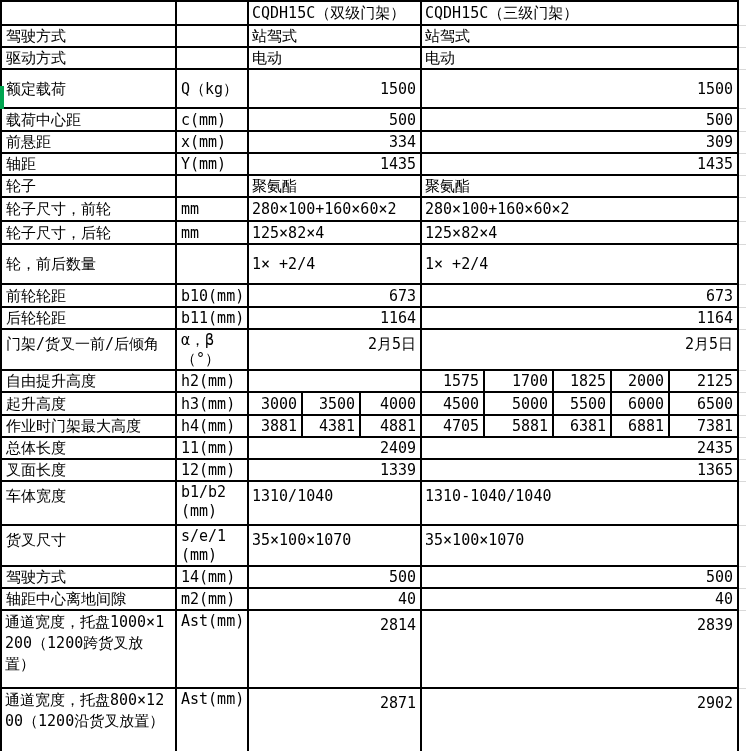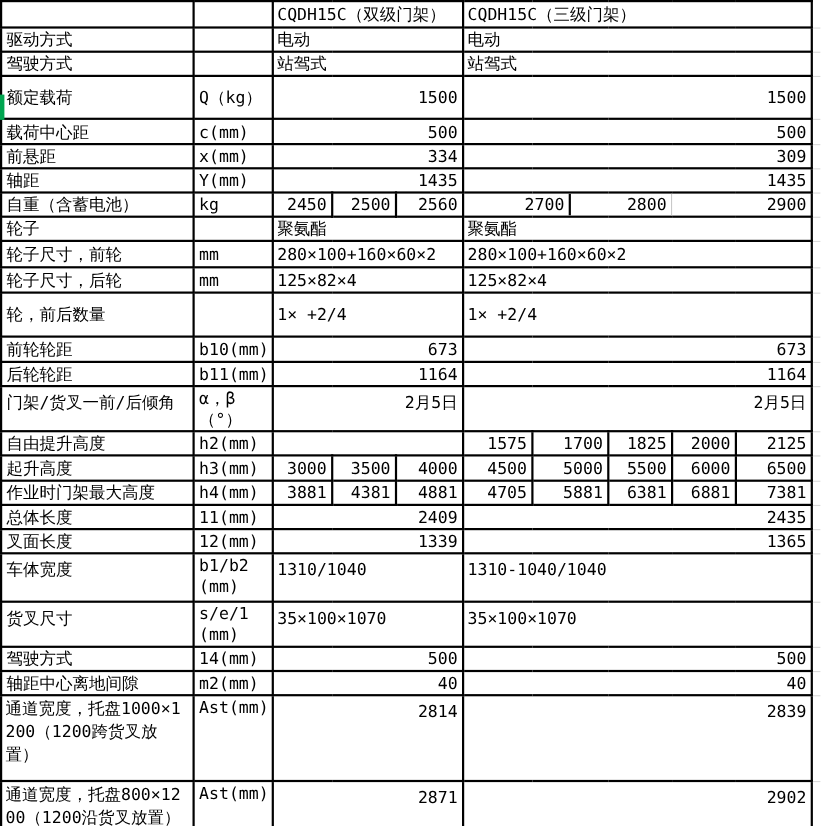--- a/index.html
+++ b/index.html
@@ -46,33 +46,33 @@
 
 <tbody>
         <tr style="height:24px">
   <td></td>
   <td></td>
   <td class="txt" colspan="3">CQDH15C（双级门架）</td>
   <td class="txt" colspan="5">CQDH15C（三级门架）</td>
   <td class="sliver"></td>
 </tr>
 
+<tr style="height:19px">
+  <td>驾驶方式</td>
+  <td></td>
+  <td class="txt" colspan="3">站驾式</td>
+  <td class="txt" colspan="5">站驾式</td>
+  <td class="sliver"></td>
+</tr>
+
 <tr style="height:20px">
   <td>驱动方式</td>
   <td></td>
   <td class="txt" colspan="3">电动</td>
   <td class="txt" colspan="5">电动</td>
-  <td class="sliver"></td>
-</tr>
-
-<tr style="height:19px">
-  <td>驾驶方式</td>
-  <td></td>
-  <td class="txt" colspan="3">站驾式</td>
-  <td class="txt" colspan="5">站驾式</td>
   <td class="sliver"></td>
 </tr>
 
 <tr style="height:39px">
   <td>额定载荷</td>
   <td>Q（kg）</td>
   <td class="num" colspan="3">1500</td>
   <td class="num" colspan="5">1500</td>
   <td class="sliver"></td>
 </tr>
@@ -94,35 +94,20 @@
 </tr>
 
 <tr style="height:21px">
   <td>轴距</td>
   <td>Y(mm)</td>
   <td class="num" colspan="3">1435</td>
   <td class="num" colspan="5">1435</td>
   <td class="sliver"></td>
 </tr>
 
-<tr style="height:22px">
-  <td>自重（含蓄电池）</td>
-  <td>kg</td>
-  <td class="num">2450</td>
-  <td class="num">2500</td>
-  <td class="num">2560</td>
-  <td class="nopad" colspan="5">
-    <div class="flex3">
-      <span class="s1">2700</span>
-      <span class="s2">2800</span>
-      <span class="s3">2900</span>
-    </div>
-  </td>
-  <td class="sliver"></td>
-</tr>
 
 <tr style="height:22px">
   <td>轮子</td>
   <td></td>
   <td class="txt" colspan="3">聚氨酯</td>
   <td class="txt" colspan="5">聚氨酯</td>
   <td class="sliver"></td>
 </tr>
 
 <tr style="height:24px">

